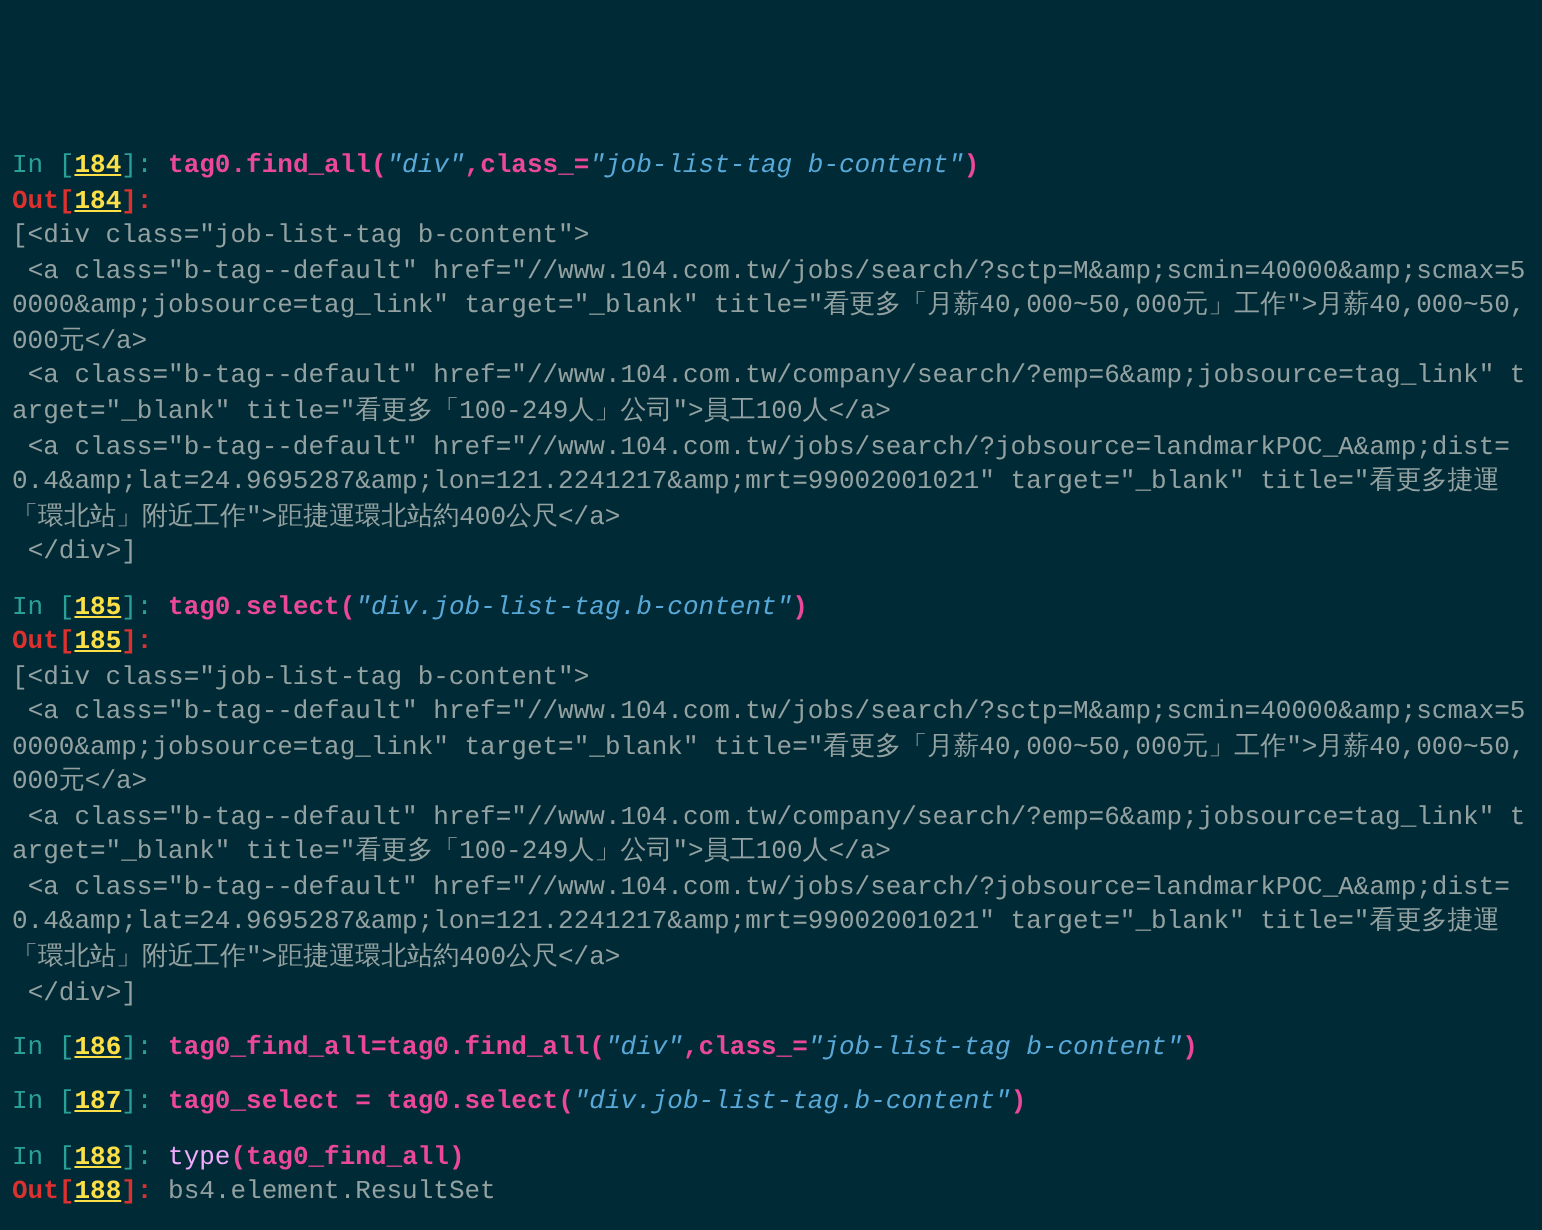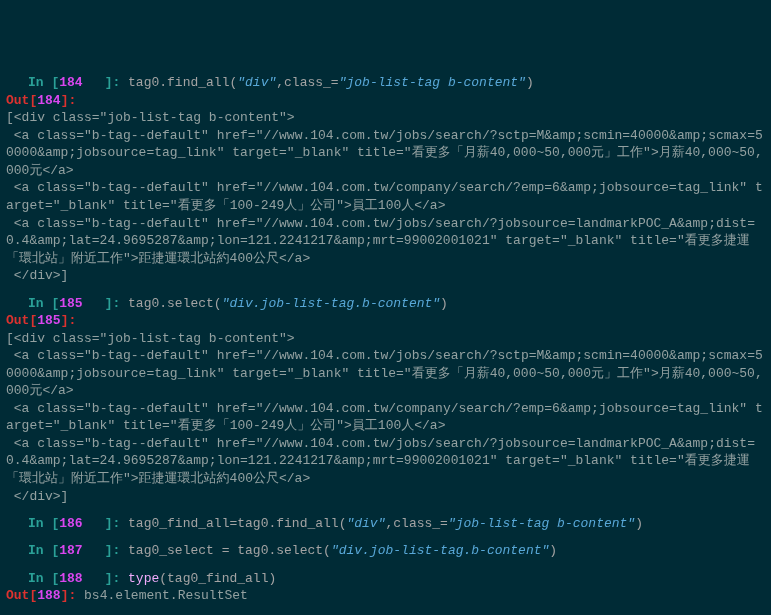--- a/index.html
+++ b/index.html
@@ -7,24 +7,24 @@
     background: #002b36;
     font-family: "Consolas", "Monaco", "Courier New", monospace;
     font-size: 13px;
     line-height: 1.35;
     color: #93a1a1;
     padding: 4px 6px;
     white-space: pre-wrap;
     word-break: break-all;
     width: 771px;
   }
-  .prompt-in { color: #2aa198; font-weight: bold; margin-left: 22px; }
+  .prompt-in { color: #2aa198; font-weight: normal; }
   .prompt-out { color: #dc322f; font-weight: bold; }
-  .num { color: #d946ef; font-weight: bold; }
-  .code { color: #a3a3a3; }
+  .num { color: #fde047; font-weight: bold; text-decoration: underline; }
+  .code { color: #ec4899; font-weight: bold; }
   .str { color: #58a8d8; font-style: italic; }
   .func { color: #f0abfc; }
   .output { color: #93a1a1; }
   .cell { margin-bottom: 2px; }
 </style>
 </head>
 <body>
 
 
 

